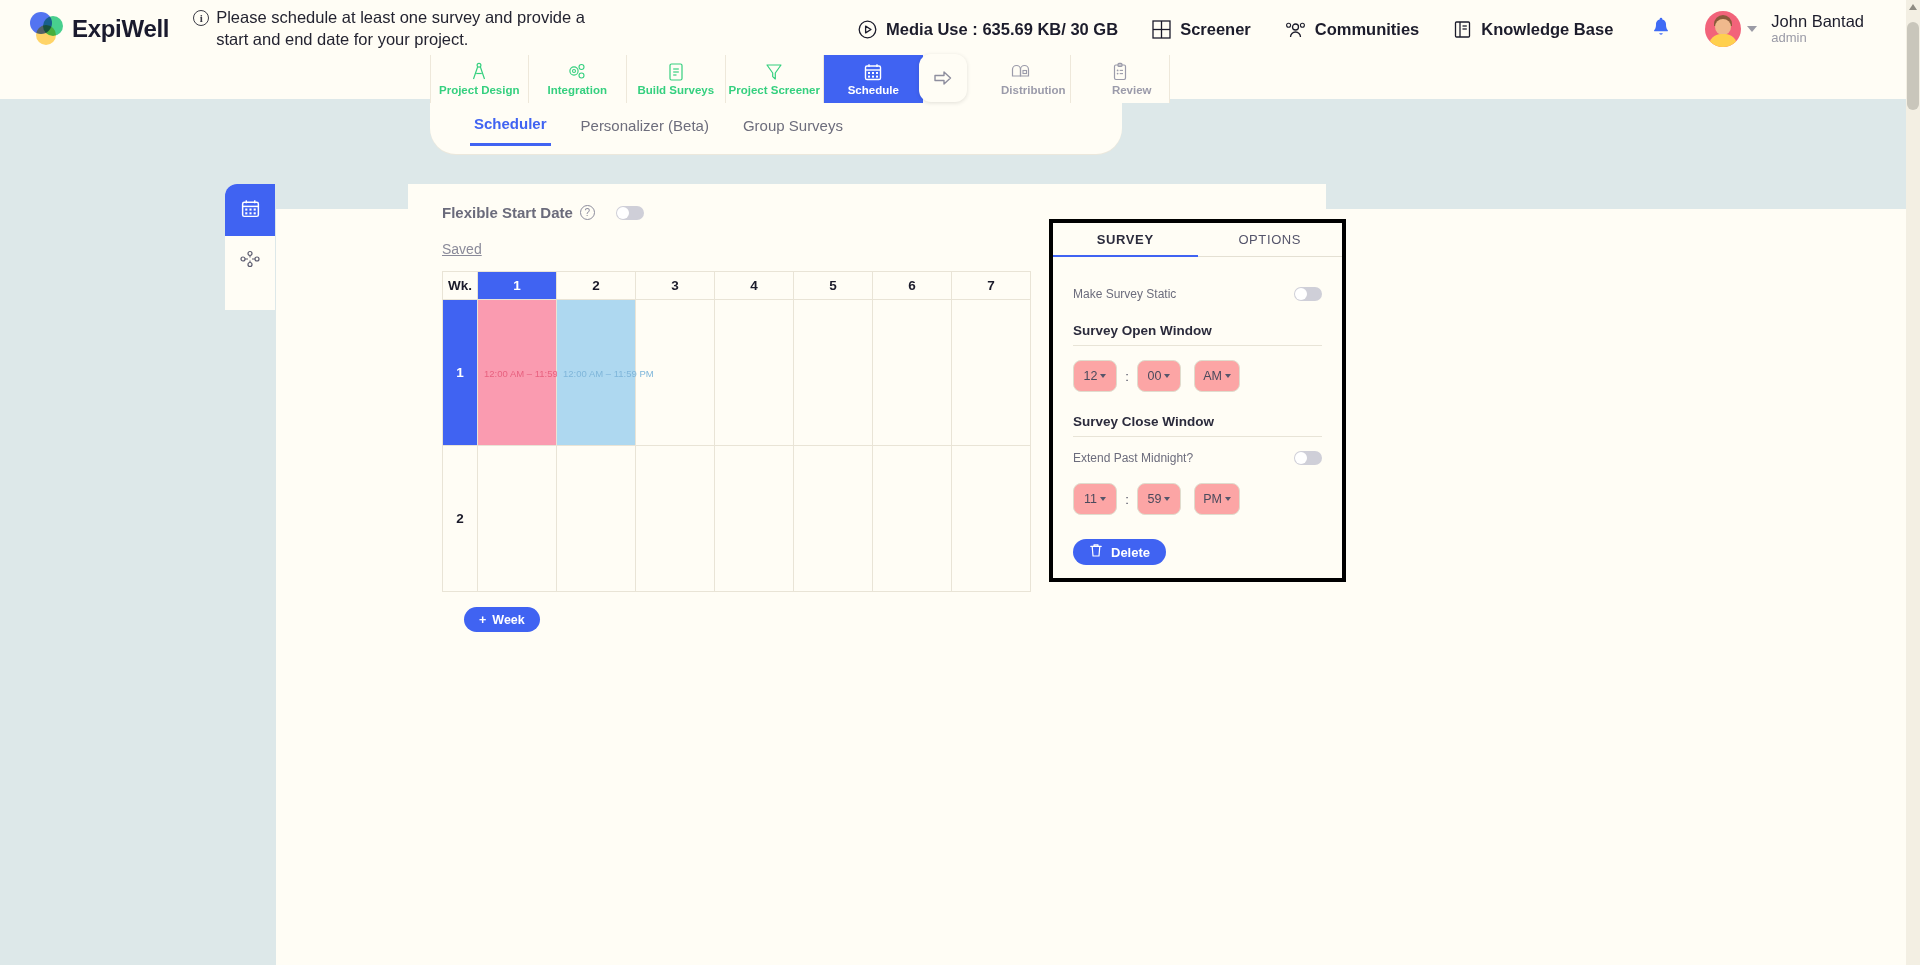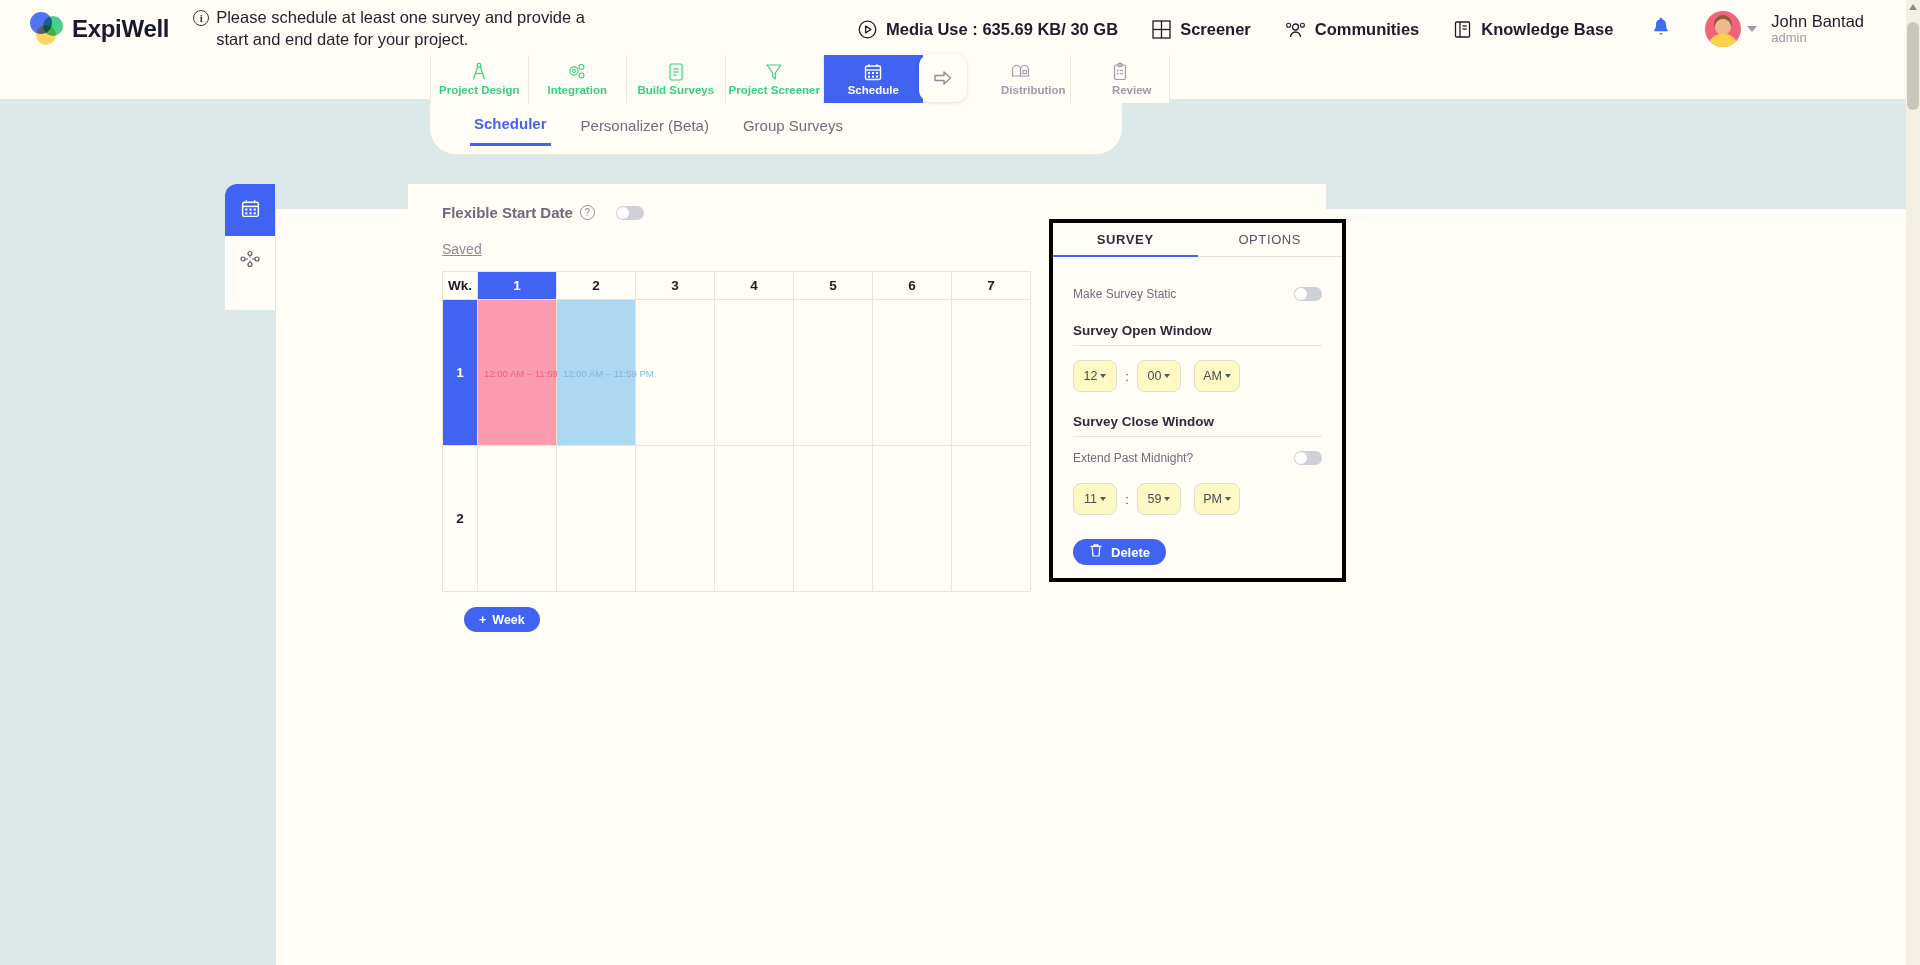--- a/index.html
+++ b/index.html
@@ -183,21 +183,21 @@
     border-bottom:1px solid #e4e0d3;
   }
   .rp-tab.on{ color:#2b2b3c; font-weight:bold; border-bottom:2px solid #4063f2;}
   .rp-body{ padding:16px 20px 0 20px;}
   .rp-row{ display:flex;align-items:center;justify-content:space-between; }
   .rp-lbl{ font-size:12px; color:#6c6c7c; }
   .rp-section{ font-size:13.5px; color:#2b2b3c; font-weight:bold; margin-top:22px;}
   .rp-hr{ height:1px; background:#e8e4d7; margin-top:7px;}
   .timerow{ display:flex; align-items:center; gap:0; margin-top:14px;}
   .tsel{
-    width:44px;height:32px;border:1px solid #e0dccd;border-radius:8px;background:#fef9c3;
+    width:44px;height:32px;border:1px solid #e0dccd;border-radius:8px;background:#fca5a5;
     display:flex;align-items:center;justify-content:center;gap:3px;
     font-size:12.5px;color:#4a4a5c;cursor:pointer;
   }
   .tsel.wide{ width:46px; }
   .colon{ width:20px;text-align:center;font-size:13px;color:#4a4a5c;}
   .caret-sm{width:0;height:0;border-left:3.5px solid transparent;border-right:3.5px solid transparent;border-top:4.5px solid #55556a;}
   .del-btn{
     margin-top:24px; background:#4063f2;color:#fff;border:none;border-radius:18px;
     height:23px;padding:13px 16px;font-size:13px;font-weight:bold;cursor:pointer;
     display:inline-flex;align-items:center;gap:8px; font-family:"Liberation Sans", sans-serif;

